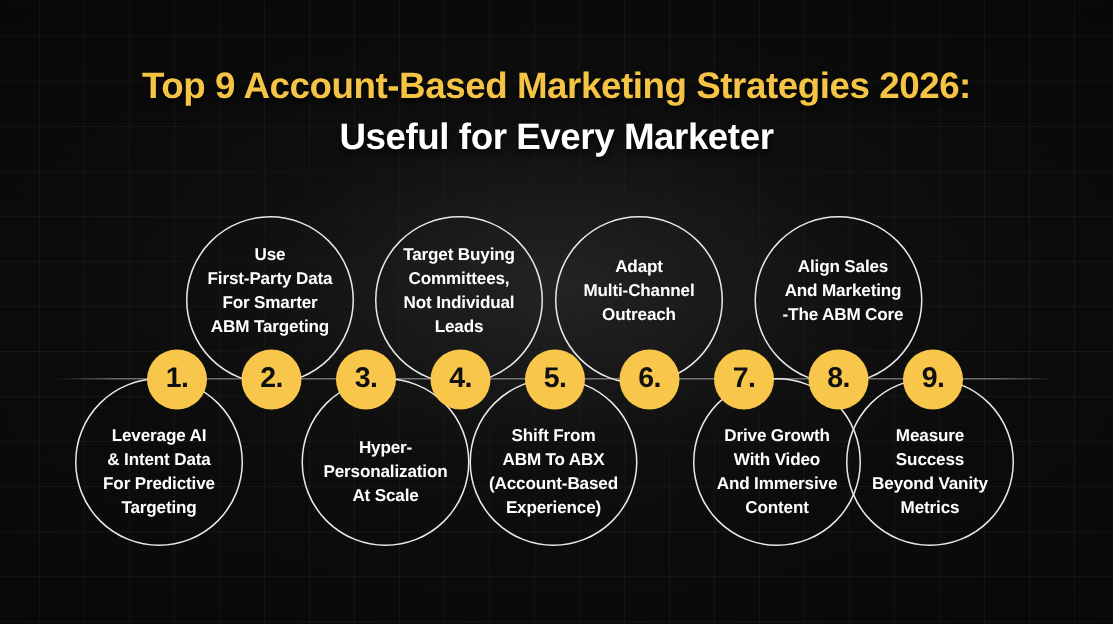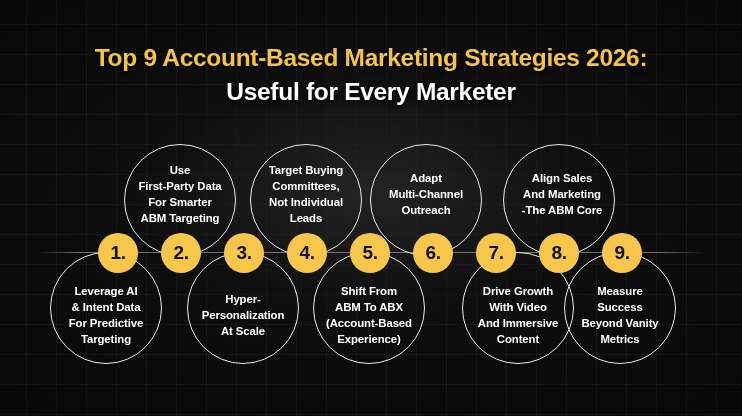--- a/index.html
+++ b/index.html
@@ -169,21 +169,21 @@
 &amp; Intent Data
 For Predictive
 Targeting</div>
       </div>
       <div class="strategy-circle row-top" style="left: 124px;">
         <div class="circle-label">Use
 First-Party Data
 For Smarter
 ABM Targeting</div>
       </div>
-      <div class="strategy-circle row-bottom" style="left: 187px;">
+      <div class="strategy-circle row-bottom" style="left: 201px;">
         <div class="circle-label">Hyper-
 Personalization
 At Scale</div>
       </div>
       <div class="strategy-circle row-top" style="left: 250px;">
         <div class="circle-label">Target Buying
 Committees,
 Not Individual
 Leads</div>
       </div>

